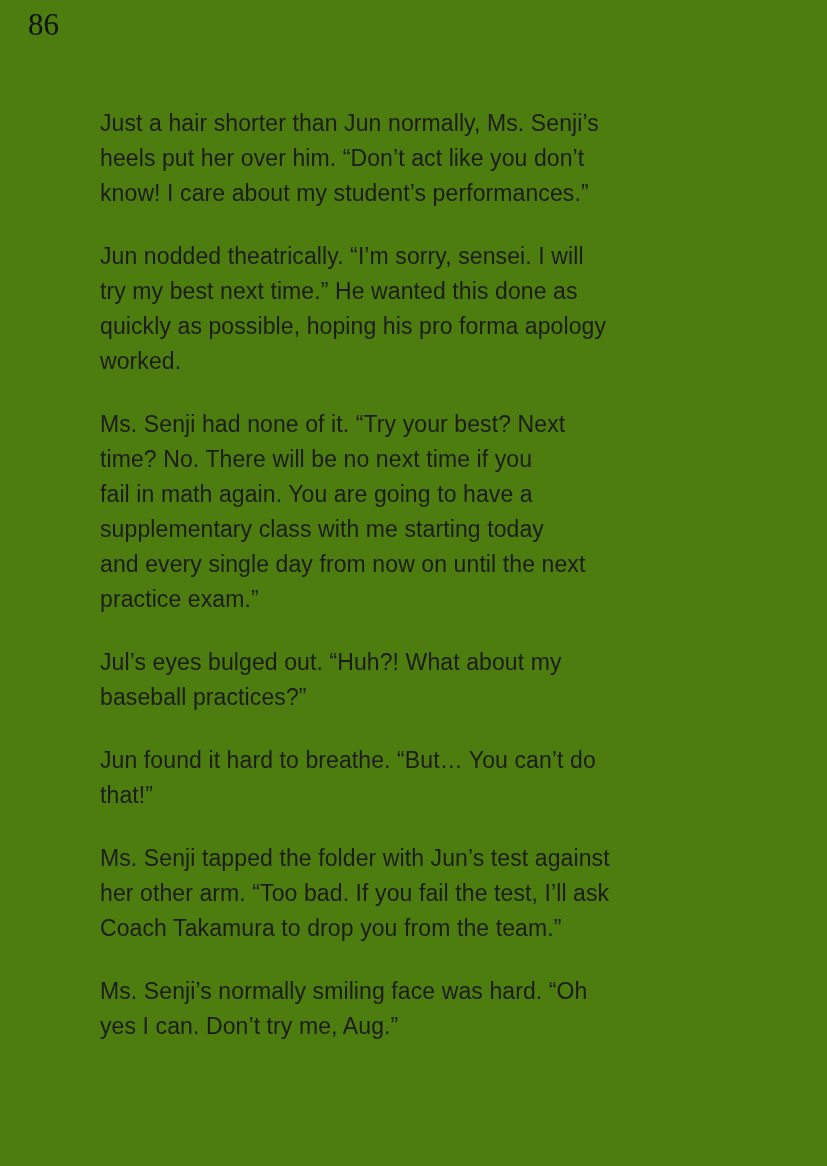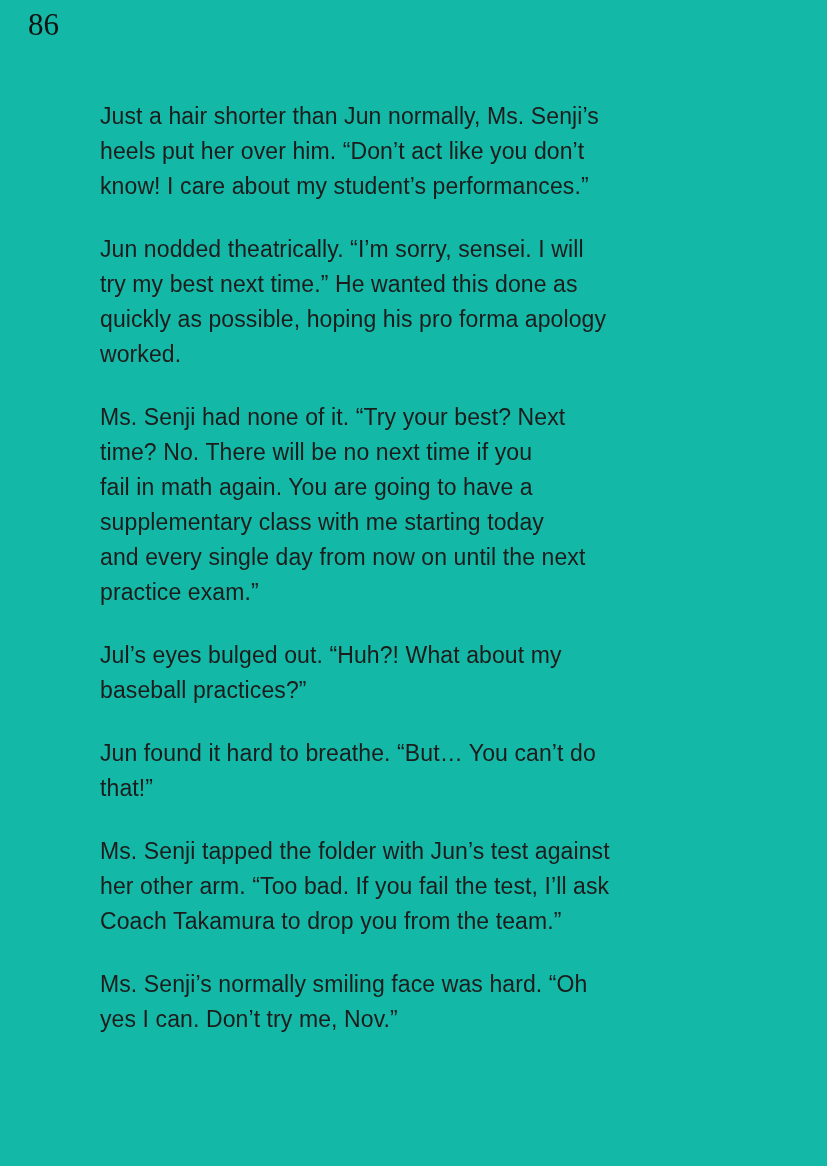--- a/index.html
+++ b/index.html
@@ -4,40 +4,40 @@
 <style>
   html, body {
     margin: 0;
     padding: 0;
     background: #ffffff;
   }
   .page {
     position: relative;
     width: 827px;
     height: 1166px;
-    background: #14b8a6;
+    background: #4d7c0f;
     overflow: hidden;
   }
   .page-number {
     position: absolute;
     left: 28px;
     top: 6px;
     font-family: "Liberation Serif", serif;
     font-size: 31px;
     line-height: 1.2;
     color: #111111;
   }
   .content {
     position: absolute;
     left: 100px;
     top: 95px;
     width: 700px;
   }
   .para {
-    margin: 4px 0 28px 0;
+    margin: 11px 0 28px 0;
     font-family: "Liberation Sans", sans-serif;
     font-size: 23px;
     line-height: 35px;
     color: #1c1c1c;
     white-space: pre-line;
     letter-spacing: 0.1px;
   }
 </style>
 </head>
 <body>
@@ -59,15 +59,15 @@
 and every single day from now on until the next
 practice exam.”</p>
       <p class="para">Jul’s eyes bulged out. “Huh?! What about my
 baseball practices?”</p>
       <p class="para">Jun found it hard to breathe. “But… You can’t do
 that!”</p>
       <p class="para">Ms. Senji tapped the folder with Jun’s test against
 her other arm. “Too bad. If you fail the test, I’ll ask
 Coach Takamura to drop you from the team.”</p>
       <p class="para">Ms. Senji’s normally smiling face was hard. “Oh
-yes I can. Don’t try me, Nov.”</p>
+yes I can. Don’t try me, Aug.”</p>
     </div>
 </div>
 
 </body></html>

